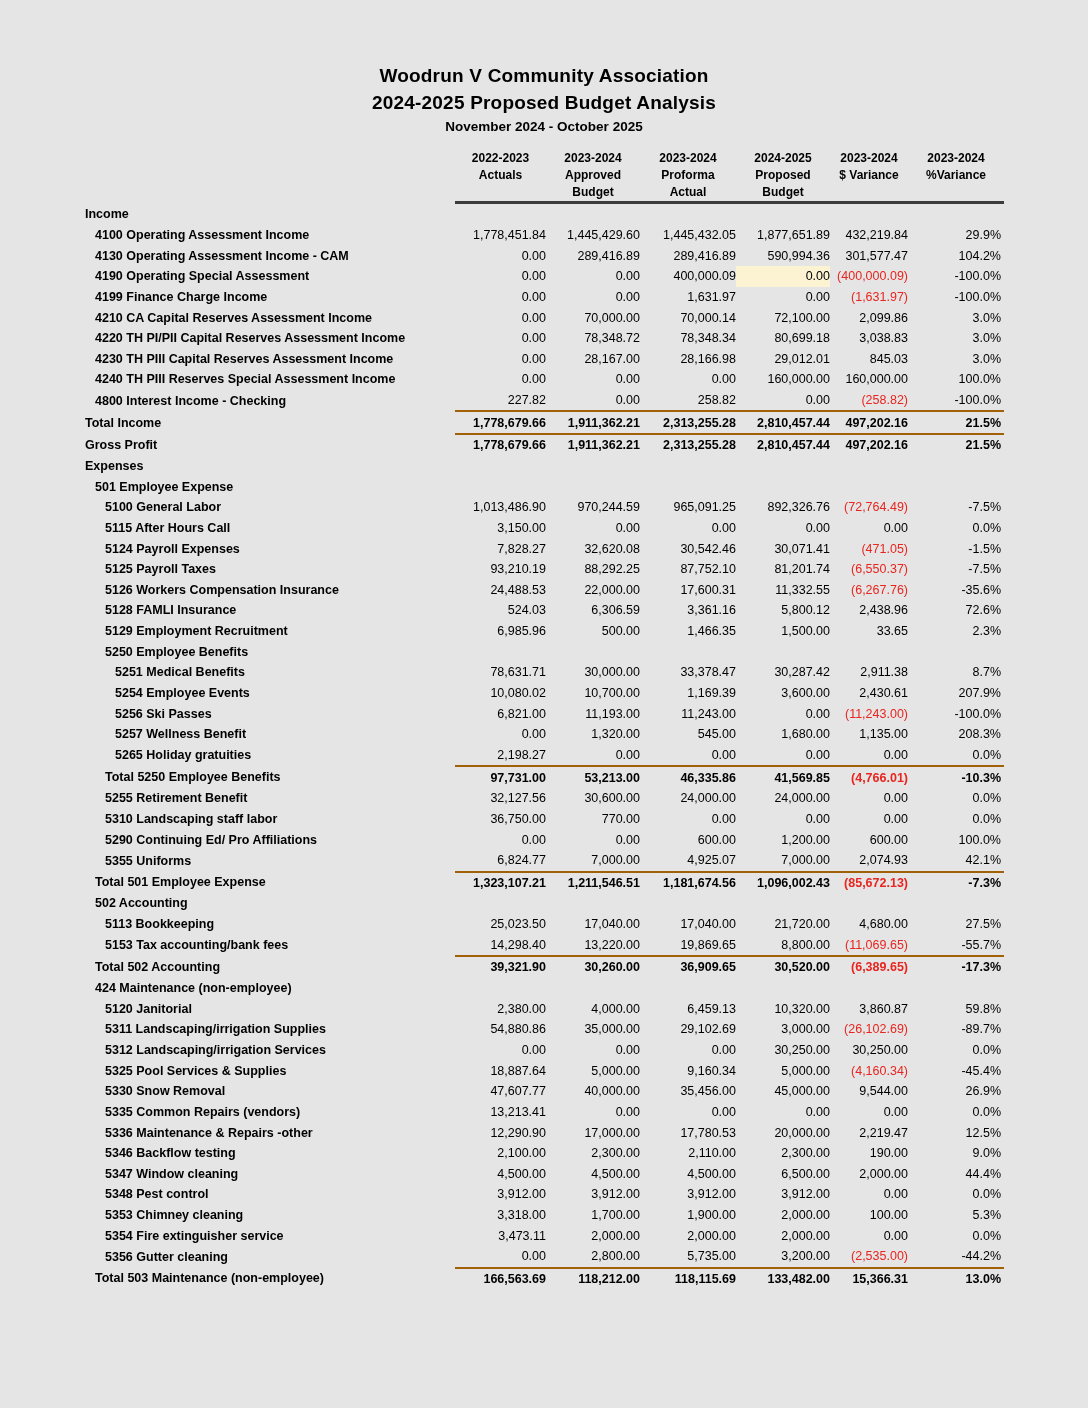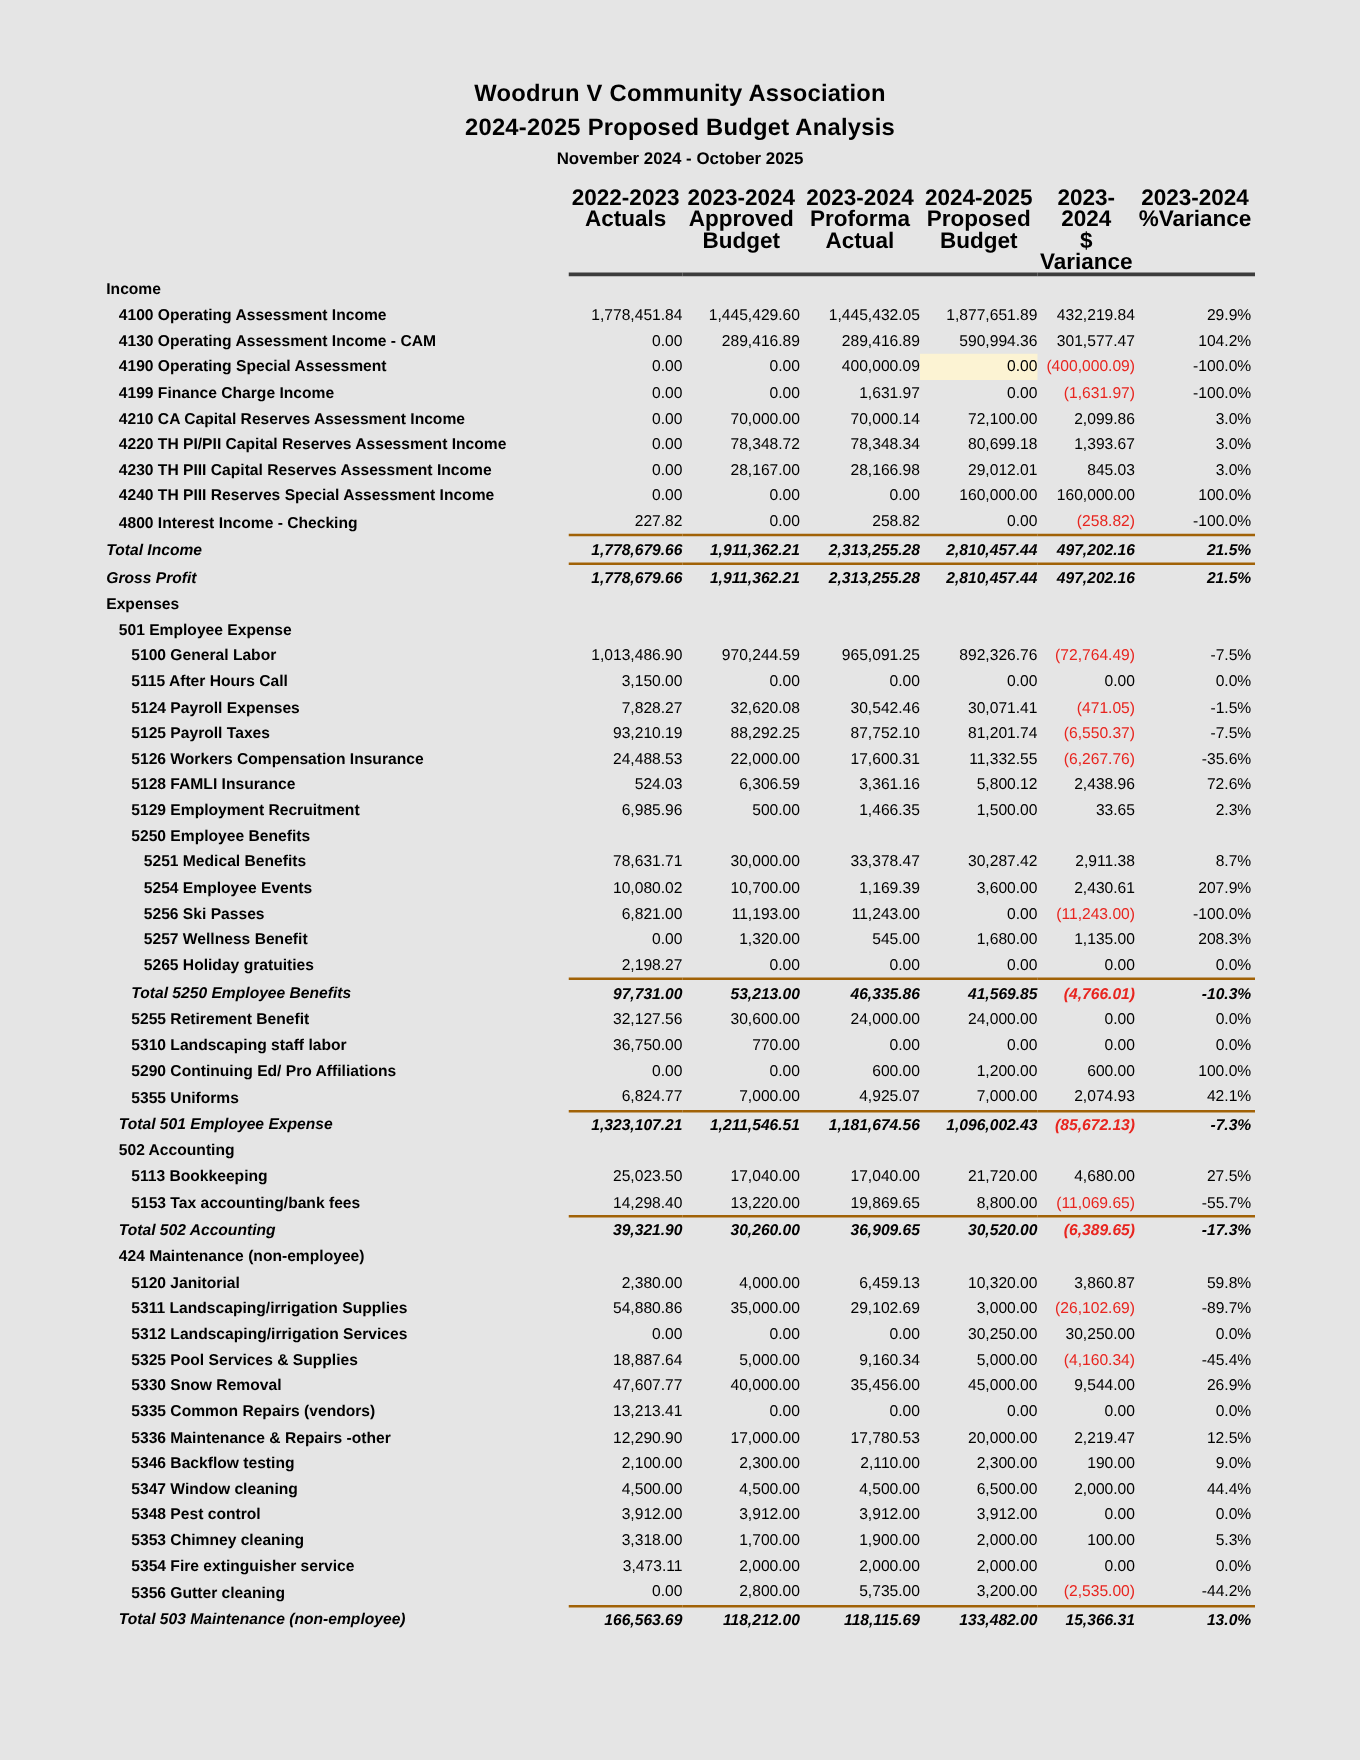--- a/index.html
+++ b/index.html
@@ -18,29 +18,29 @@
     width: 919px; table-layout: fixed; border-collapse: collapse;
   }
   col.c-label { width: 370px; }
   col.c1 { width: 91px; }
   col.c2 { width: 94px; }
   col.c3 { width: 96px; }
   col.c4 { width: 94px; }
   col.c5 { width: 78px; }
   col.c6 { width: 96px; }
 
-  th { font-size: 18px; font-weight: 700; line-height: 17px; padding: 0; vertical-align: top; }
+  th { font-size: 12px; font-weight: 700; line-height: 17px; padding: 0; vertical-align: top; }
   th.num-col { text-align: center; white-space: pre-line; height: 51px; border-bottom: 3px solid #3c3c3c; }
   th.label-col { border-bottom: none; }
 
   tbody td { height: 20.65px; padding: 0; font-size: 12.5px; vertical-align: middle; }
   td.label { font-weight: 700; white-space: nowrap; overflow: hidden; }
   td.num   { text-align: right; font-weight: 400; white-space: nowrap; }
   td.num.c-last { padding-right: 3px; }
-  tr.total-row-style td { font-weight: 700; font-style: italic; }
+  tr.total-row-style td { font-weight: 700; }
   td.neg { color: var(--negative, #e8251f); }
   td.hl  { background: var(--highlight, #fcf3d3); }
   td.rule { border-top: 2px solid #a16207; }
   .ind0 { padding-left: 0; }
   .ind1 { padding-left: 10px; }
   .ind2 { padding-left: 20px; }
   .ind3 { padding-left: 30px; }
 </style>
 </head>
 <body>
@@ -136,21 +136,21 @@
           <td class="num">72,100.00</td>
           <td class="num">2,099.86</td>
           <td class="num c-last">3.0%</td>
         </tr>
         <tr>
           <td class="label ind1">4220 TH PI/PII Capital Reserves Assessment Income</td>
           <td class="num">0.00</td>
           <td class="num">78,348.72</td>
           <td class="num">78,348.34</td>
           <td class="num">80,699.18</td>
-          <td class="num">1,393.67</td>
+          <td class="num">3,038.83</td>
           <td class="num c-last">3.0%</td>
         </tr>
         <tr>
           <td class="label ind1">4230 TH PIII Capital Reserves Assessment Income</td>
           <td class="num">0.00</td>
           <td class="num">28,167.00</td>
           <td class="num">28,166.98</td>
           <td class="num">29,012.01</td>
           <td class="num">845.03</td>
           <td class="num c-last">3.0%</td>

